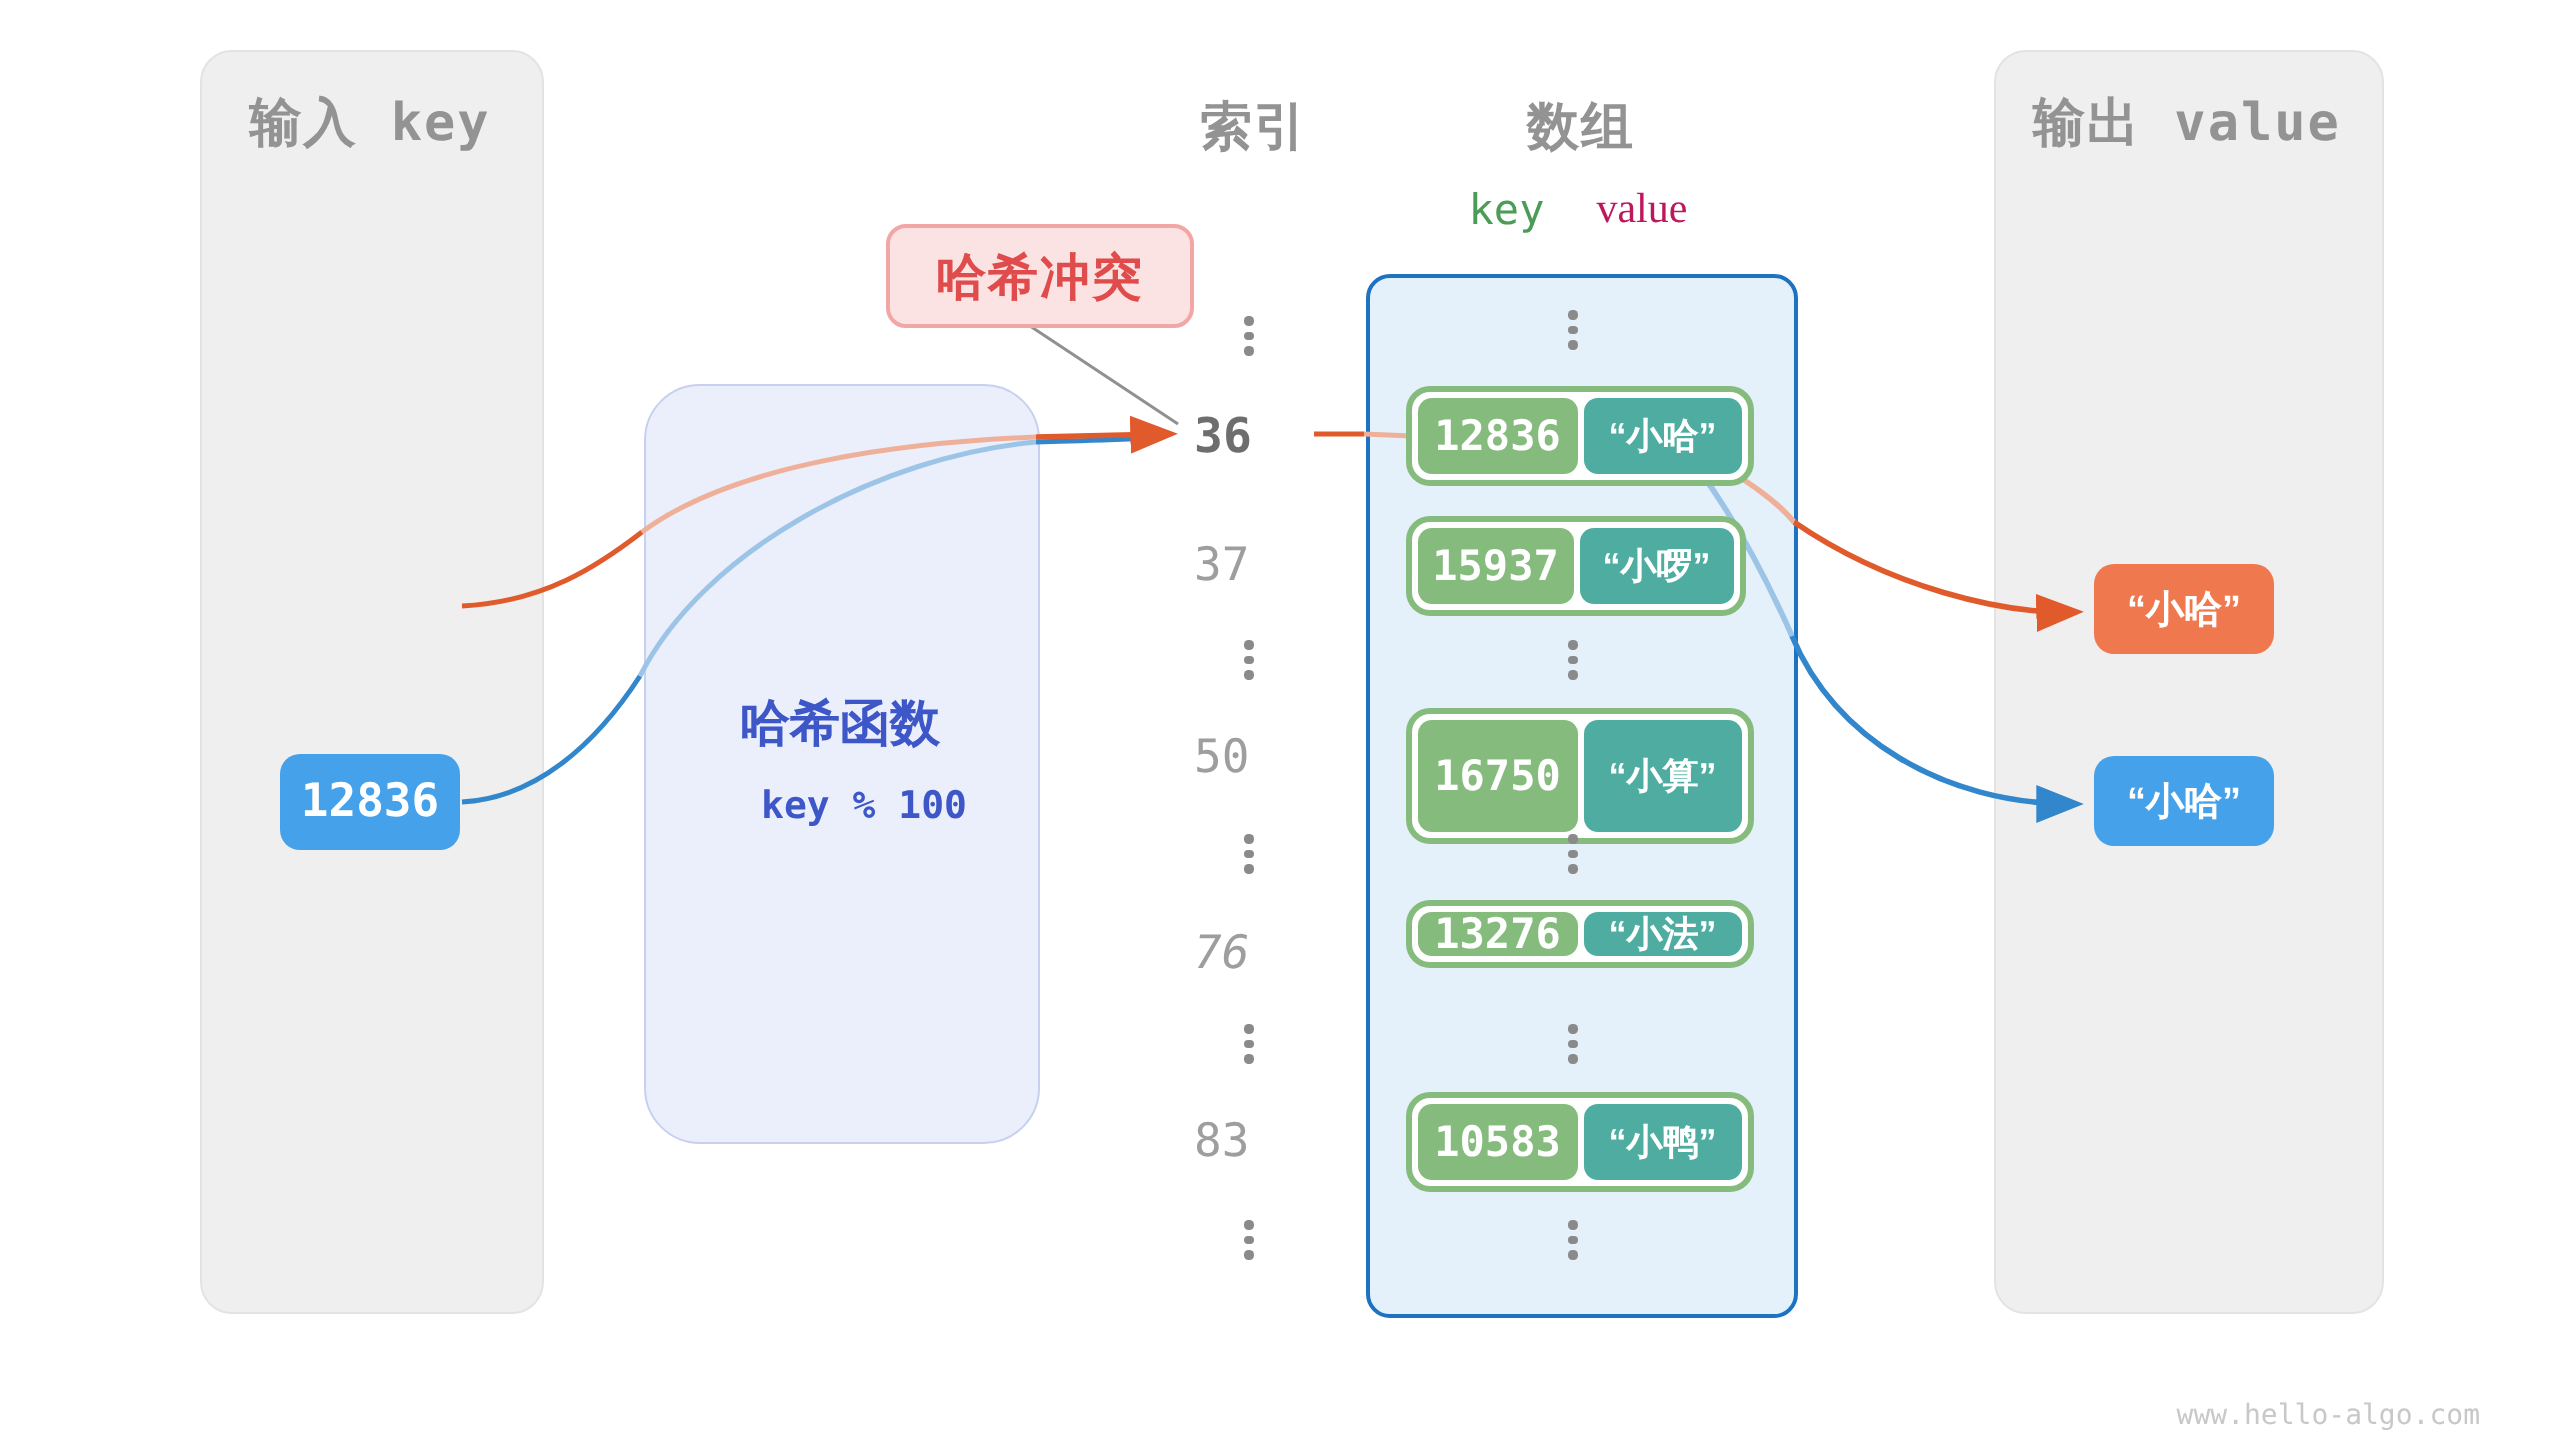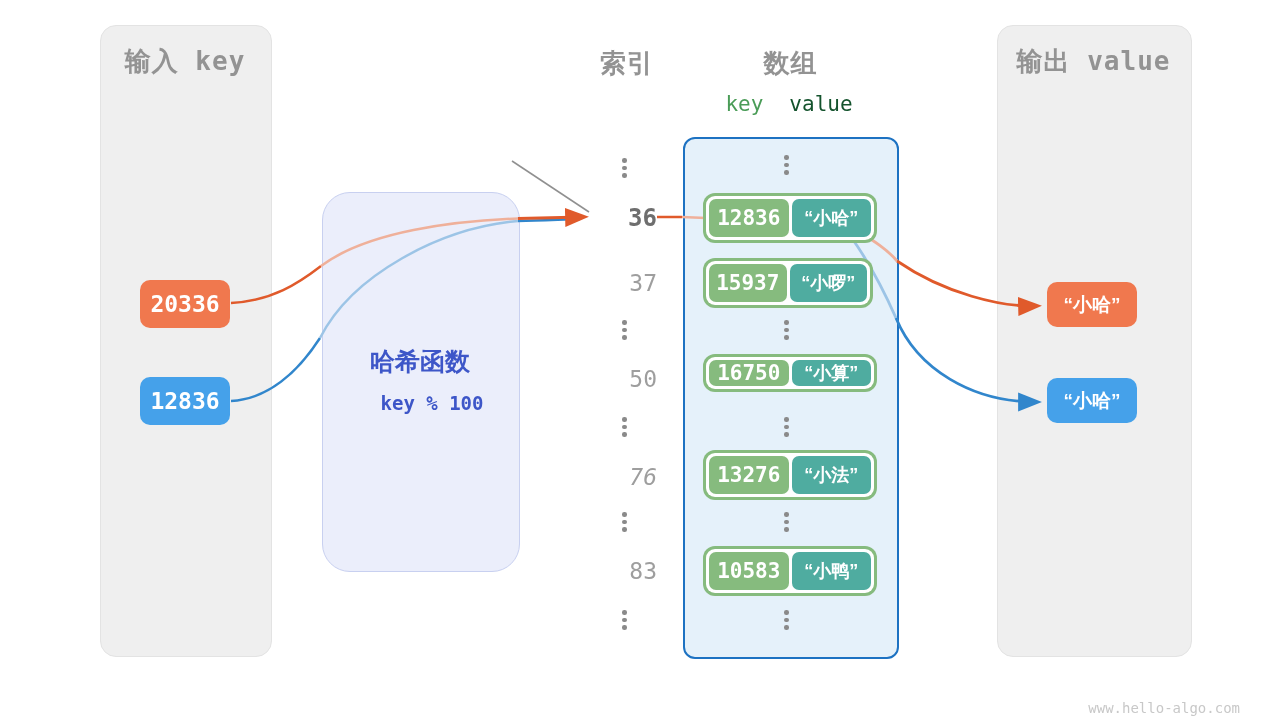--- a/index.html
+++ b/index.html
@@ -25,32 +25,32 @@
   
   .hashbox{background:rgba(233,237,251,0.92);border:1.5px solid #c8d0f0;border-radius:28px;z-index:1;}
   .hash-text{color:#3d56c8;text-align:center;z-index:3;}
 
   
   .collision{background:#fbe3e3;border:2px solid #f3a6a6;border-radius:10px;
              display:flex;align-items:center;justify-content:center;
              color:#e04b4b;font-weight:bold;font-size:25px;z-index:3;letter-spacing:1px;}
 
   
-  .idx{color:#9e9e9e;font-size:23px;text-align:right;z-index:3;}
+  .idx{color:#9e9e9e;font-size:23px;text-align:left;z-index:3;}
   .idx.hot{color:#6e6e6e;font-weight:bold;font-size:24px;}
 
   
   .vdots{display:flex;flex-direction:column;gap:3px;align-items:center;z-index:3;}
   .vdots i{width:4.5px;height:4.5px;border-radius:50%;background:#8a8a8a;display:block;}
 
   
   .arraybox{background:rgba(228,240,250,0.95);border:2.5px solid #1d72c2;border-radius:12px;z-index:1;}
   .kv-header{display:flex;justify-content:center;gap:26px;z-index:3;font-size:21px;align-items:flex-end;}
   .kv-header .k{color:#4a9c57;}
-  .kv-header .v{color:#14532d;}
+  .kv-header .v{color:#be185d;font-family:Liberation Serif, serif;}
 
   
   .pair{background:#86bb7e;border-radius:12px;padding:3px;z-index:3;box-sizing:border-box;}
   .pair-inner{background:#ffffff;border-radius:9px;padding:3px;display:flex;gap:3px;height:100%;box-sizing:border-box;}
   .kbox,.vbox{flex:1;display:flex;align-items:center;justify-content:center;border-radius:7px;
               color:#ffffff;font-weight:bold;}
   .kbox{background:#86bb7e;font-size:21px;}
   .vbox{background:#4faca0;font-size:18px;font-family:"Liberation Sans","DejaVu Sans",sans-serif;}
 
   .watermark{color:#c8c8c8;font-size:14px;text-align:right;z-index:3;}
@@ -89,31 +89,31 @@
     <path d="M855,229 C874,241 888,250 897,261" fill="none" stroke="#efb09a" stroke-width="2.8"></path>
     <path d="M897,261 C945,294 1002,307 1036,306" fill="none" stroke="#e05a2b" stroke-width="2.8" marker-end="url(#ah-o)"></path>
 
     <path d="M851,237 C869,262 884,291 896,318" fill="none" stroke="#9cc4e6" stroke-width="2.8"></path>
     <path d="M896,318 C917,369 972,402 1036,402" fill="none" stroke="#3186cc" stroke-width="2.8" marker-end="url(#ah-b)"></path>
   </svg>
 
   <div class="abs panel" style="left:100px;top:25px;width:170px;height:630px;"></div>
   <div class="abs panel-title mono" style="left:100px;top:44px;width:170px;">输入 key</div>
 
-  <div class="abs chip orange" style="left:140px;top:280px;width:90px;height:48px;">
-    <span class="num mono">20336</span>
-  </div>
   <div class="abs chip blue" style="left:140px;top:377px;width:90px;height:48px;">
     <span class="num mono">12836</span>
   </div>
 
   <div class="abs hashbox" style="left:322px;top:192px;width:196px;height:378px;"></div>
   <div class="abs hash-text" style="left:322px;top:345px;width:196px;font-weight:bold;font-size:25px;">哈希函数</div>
   <div class="abs hash-text mono" style="left:322px;top:392px;width:220px;font-weight:bold;font-size:19px;">key % 100</div>
 
+  <div class="abs collision" style="left:443px;top:112px;width:150px;height:48px;">
+    <span>哈希冲突</span>
+  </div>
 
   <div class="abs panel-title" style="left:577px;top:46px;width:100px;">索引</div>
 
   <div class="abs vdots" style="left:622px;top:158px;">
       <i></i>
       <i></i>
       <i></i>
     </div>
   <div class="abs idx hot mono" style="left:597px;top:204px;width:60px;">36</div>
   <div class="abs idx mono" style="left:597px;top:270px;width:60px;">37</div>
@@ -165,32 +165,32 @@
     <div class="pair-inner">
       <div class="kbox mono">15937</div>
       <div class="vbox">“小啰”</div>
     </div>
   </div>
   <div class="abs vdots" style="left:784px;top:320px;">
       <i></i>
       <i></i>
       <i></i>
     </div>
-  <div class="abs pair" style="left:703px;top:354px;width:174px;height:38px;">
+  <div class="abs pair" style="left:703px;top:354px;width:174px;height:68px;">
     <div class="pair-inner">
       <div class="kbox mono">16750</div>
       <div class="vbox">“小算”</div>
     </div>
   </div>
   <div class="abs vdots" style="left:784px;top:417px;">
       <i></i>
       <i></i>
       <i></i>
     </div>
-  <div class="abs pair" style="left:703px;top:450px;width:174px;height:50px;">
+  <div class="abs pair" style="left:703px;top:450px;width:174px;height:34px;">
     <div class="pair-inner">
       <div class="kbox mono">13276</div>
       <div class="vbox">“小法”</div>
     </div>
   </div>
   <div class="abs vdots" style="left:784px;top:512px;">
       <i></i>
       <i></i>
       <i></i>
     </div>

